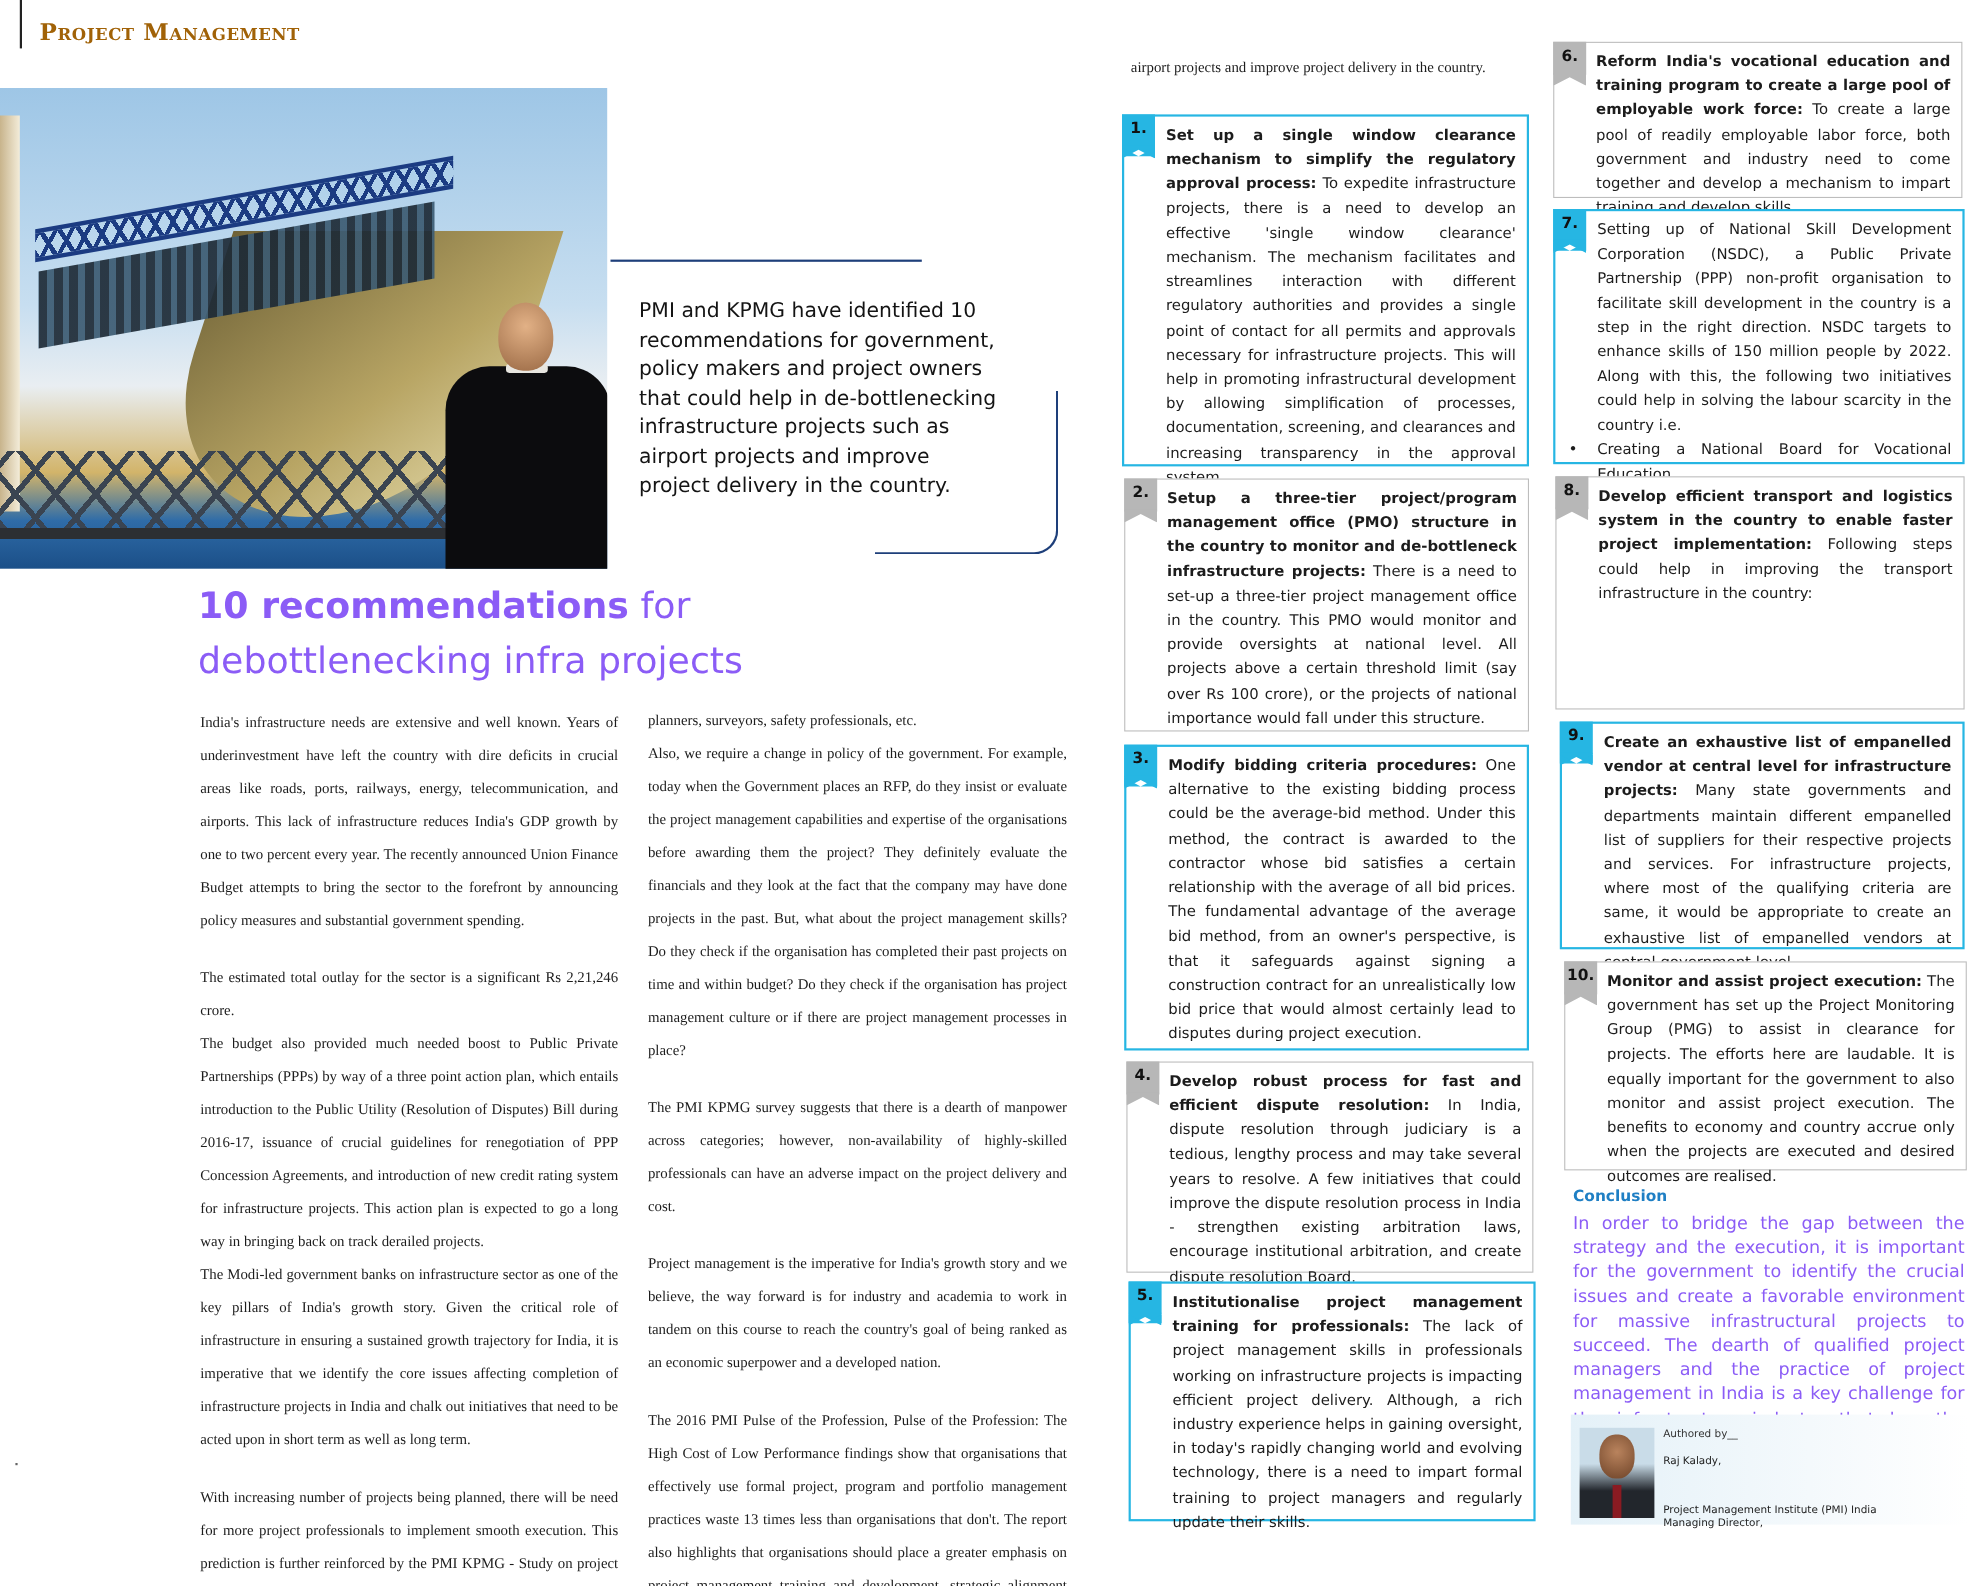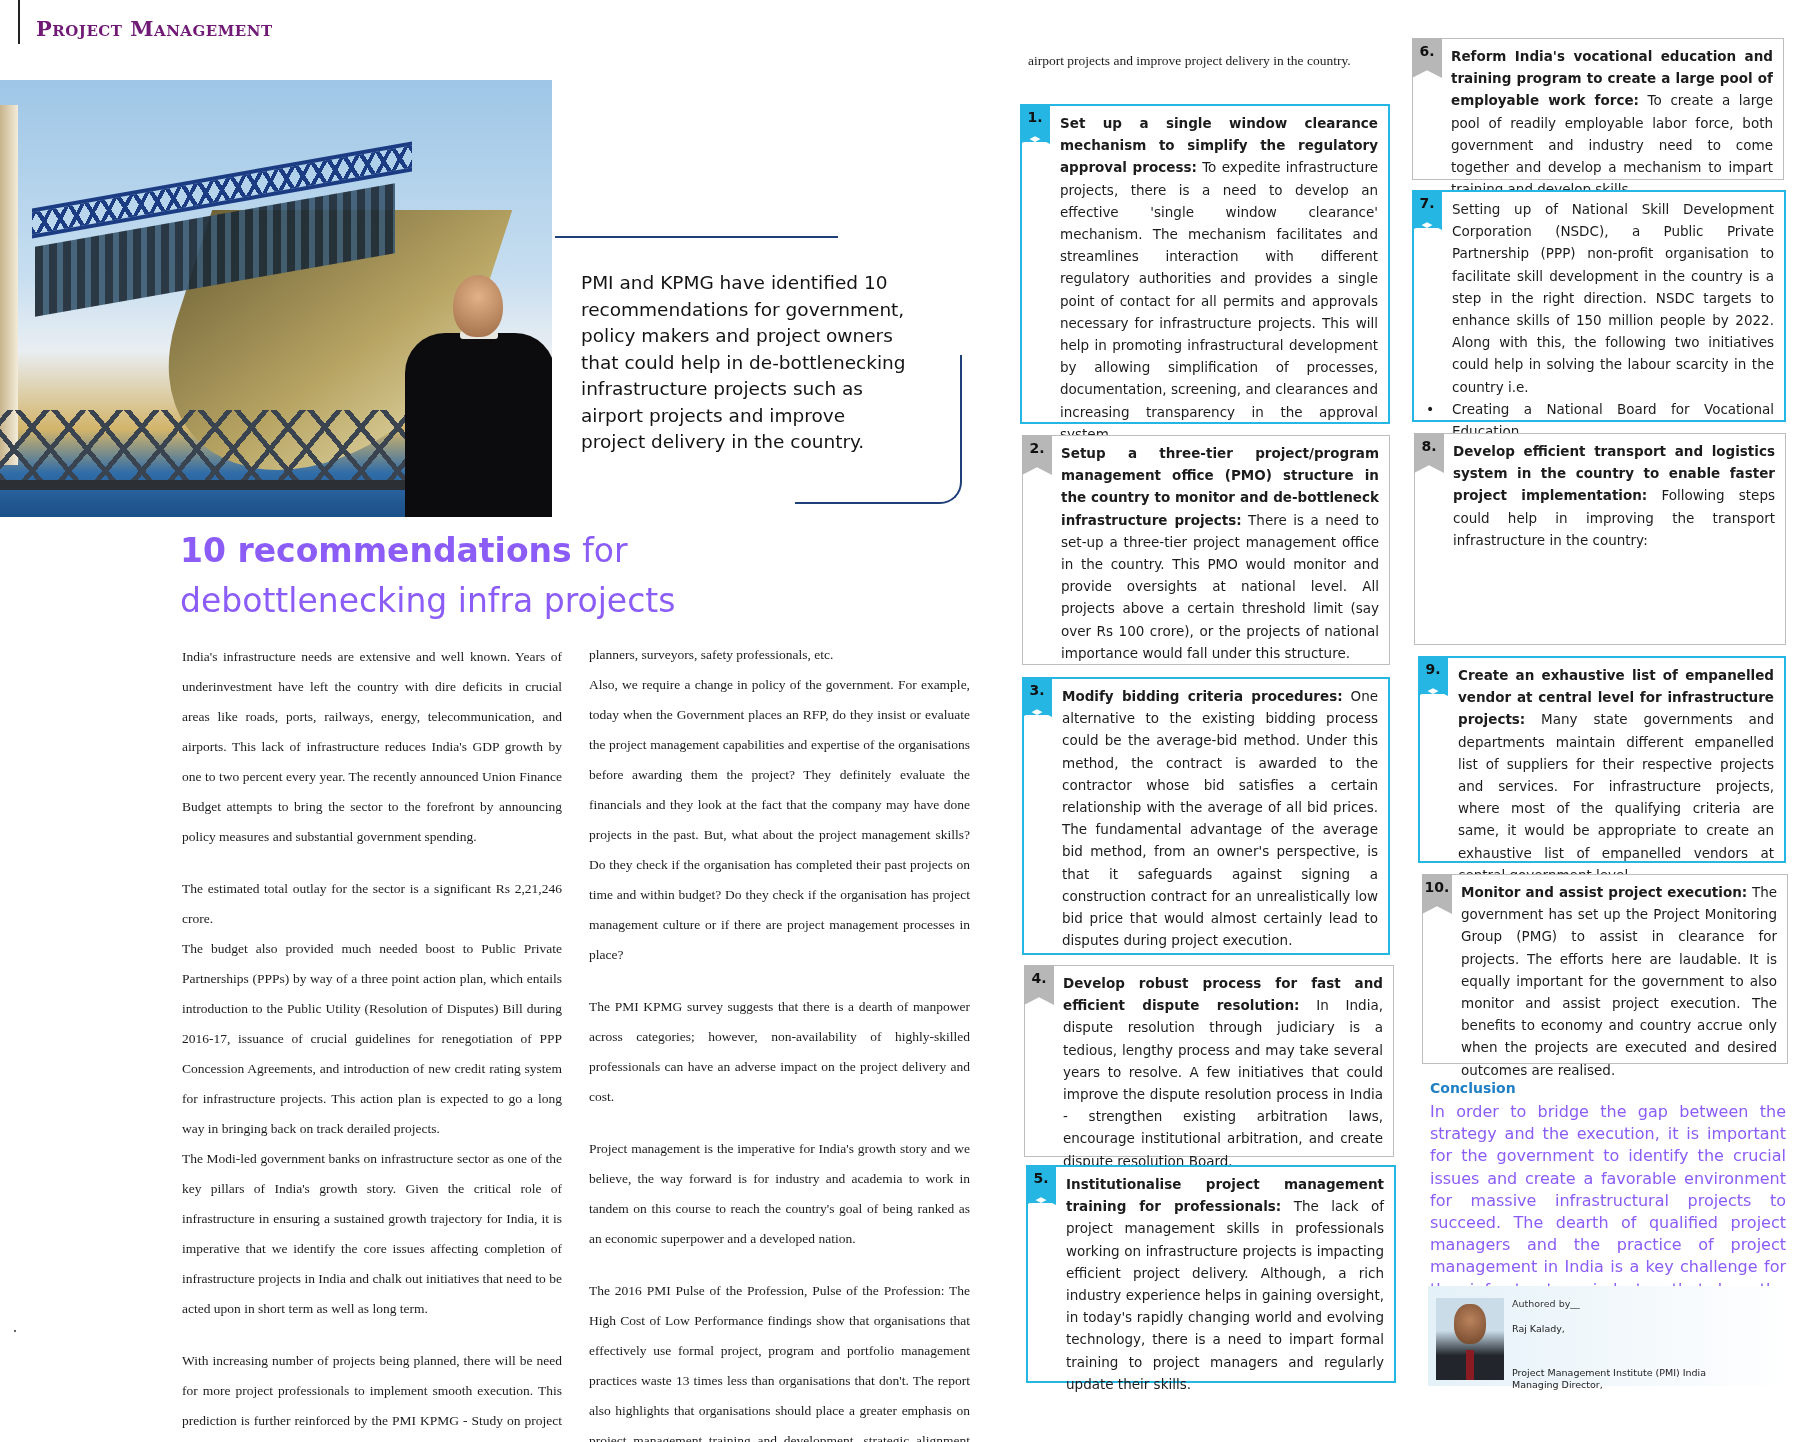--- a/index.html
+++ b/index.html
@@ -1,19 +1,19 @@
 <!DOCTYPE html>
 <html><head>
 <meta charset="utf-8">
 <style>
   html, body { margin: 0; padding: 0; background: #ffffff; }
   body { width: 1800px; height: 1442px; position: relative; overflow: hidden; font-family: "DejaVu Sans", sans-serif; color: #1d1d1d; }
   .abs { position: absolute; }
   .section-rule { left: 18px; top: 0; width: 2px; height: 44px; background: #222; }
-  .section-title { left: 36px; top: 16px; font-family: "DejaVu Serif", serif; font-weight: bold; font-size: 21px; font-variant: small-caps; letter-spacing: 0.5px; color: #701a75; }
+  .section-title { left: 36px; top: 16px; font-family: "DejaVu Serif", serif; font-weight: bold; font-size: 21px; font-variant: small-caps; letter-spacing: 0.5px; color: #a16207; }
 
   
   .photo { left: 0; top: 80px; width: 552px; height: 437px; overflow: hidden; background: linear-gradient(180deg, #9ec6e6 0%, #c7def0 45%, #e9eef2 62%, #d2b46a 80%, #2f6ca8 90%, #1b4f88 100%); }
   .photo .pillar { position: absolute; left: 0; top: 25px; width: 18px; height: 360px; background: linear-gradient(90deg, #c8b48c, #f3ecd9); }
   .photo .arch { position: absolute; left: 170px; top: 130px; width: 300px; height: 260px; border-radius: 0 0 160px 160px; background: linear-gradient(135deg, #6f6237, #b8a564 60%, #e1d7a6); transform: skewX(-18deg); }
   .photo .deck { position: absolute; left: 35px; top: 135px; width: 360px; height: 70px; background: repeating-linear-gradient(90deg, #1d2a36 0 8px, #3c5b72 8px 14px); transform: skewY(-10deg); opacity: 0.92; }
   .photo .truss { position: absolute; left: 32px; top: 95px; width: 380px; height: 22px; background: repeating-linear-gradient(60deg, #1b3b82 0 4px, transparent 4px 14px), repeating-linear-gradient(-60deg, #1b3b82 0 4px, transparent 4px 14px); border-top: 4px solid #1b3b82; border-bottom: 4px solid #1b3b82; transform: skewY(-10deg); }
   .photo .lowbridge { position: absolute; left: 0; top: 330px; width: 430px; height: 70px; background: repeating-linear-gradient(50deg, #3a4451 0 5px, transparent 5px 28px), repeating-linear-gradient(-50deg, #3a4451 0 5px, transparent 5px 28px); border-bottom: 10px solid #2c2f33; }
   .photo .person { position: absolute; left: 405px; top: 195px; width: 150px; height: 245px; }
   .photo .person .head { position: absolute; left: 48px; top: 0; width: 50px; height: 62px; border-radius: 50% 50% 45% 45%; background: radial-gradient(circle at 50% 35%, #e2b186, #9b6a45); }

